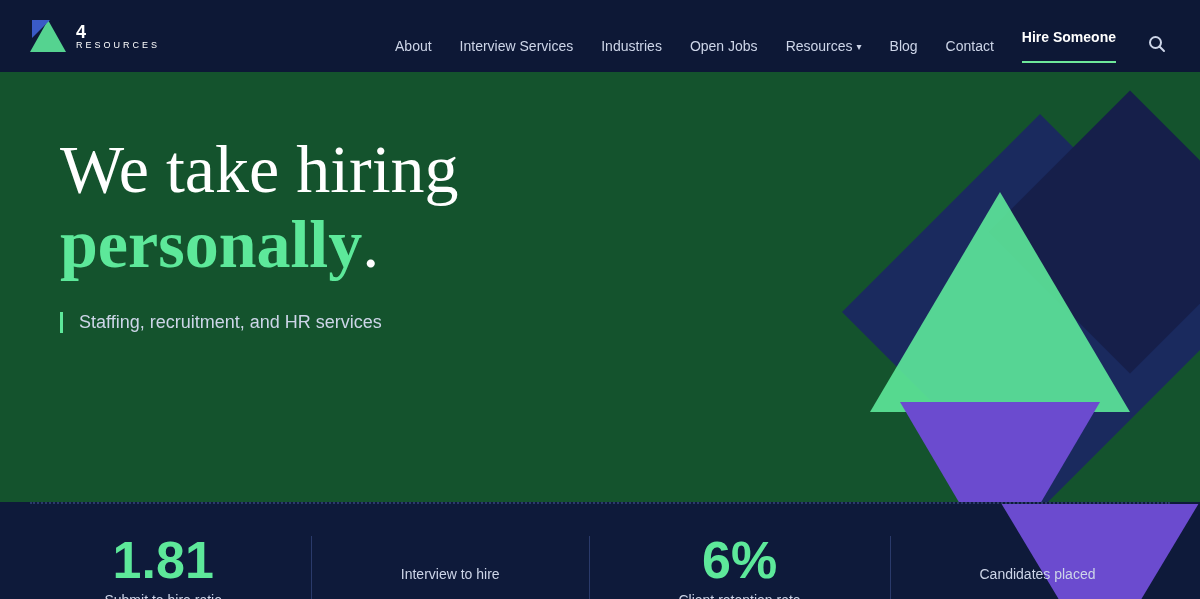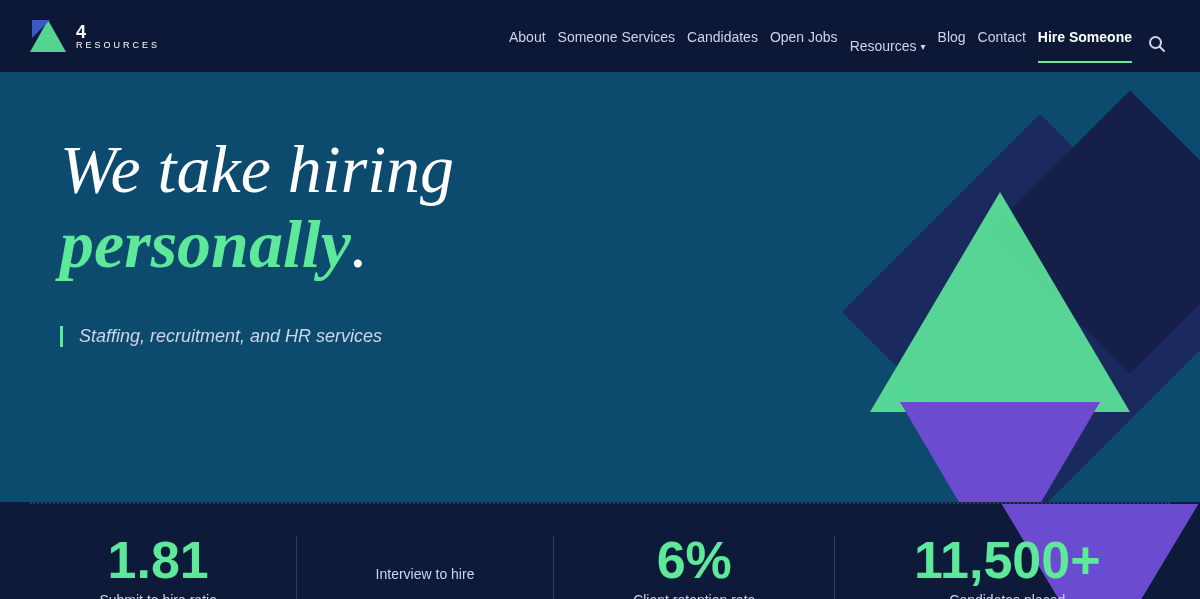--- a/index.html
+++ b/index.html
@@ -42,21 +42,22 @@
     }
     .logo-text .resources {
       font-family: Arial, sans-serif;
       font-size: 9px;
       letter-spacing: 3px;
       color: #fff;
       text-transform: uppercase;
     }
     nav {
       display: flex;
-      gap: 12px;
+      align-items: center;
+      gap: 28px;
       margin-top: 20px;
     }
     nav a {
       text-decoration: none;
       color: #cdd5e8;
       font-family: Arial, sans-serif;
       font-size: 14px;
       font-weight: 500;
       white-space: nowrap;
     }
@@ -82,26 +83,25 @@
       background: none;
       border: none;
       color: #cdd5e8;
       font-size: 18px;
       cursor: pointer;
       padding: 0 4px;
     }
 
     
     .hero {
-      background: #0c4a6e;
+      background: #14532d;
       position: relative;
       padding: 60px 60px 40px 60px;
       min-height: 430px;
       overflow: hidden;
-      font-style: italic;
     }
     .hero-content {
       max-width: 600px;
       position: relative;
       z-index: 2;
     }
     .hero h1 {
       font-family: Georgia, 'Times New Roman', serif;
       font-size: 68px;
       font-weight: 400;
@@ -113,21 +113,21 @@
       color: #5de89a;
       font-weight: 700;
       text-align: right;
     }
     .hero-subtitle {
       border-left: 3px solid #5de89a;
       padding-left: 16px;
       font-family: Arial, sans-serif;
       font-size: 18px;
       color: #cdd5e8;
-      margin-top: 44px;
+      margin-top: 30px;
     }
 
     
     .shapes-container {
       position: absolute;
       right: -20px;
       top: 40px;
       width: 380px;
       height: 380px;
       z-index: 1;
@@ -236,22 +236,22 @@
       </svg>
     </div>
     <div class="logo-text">
       <span class="four-corner">4</span>
       <span class="resources">RESOURCES</span>
     </div>
   </a>
 
   <nav>
     <a href="#">About</a>
-    <a href="#">Someone Services</a>
-    <a href="#">Candidates</a>
+    <a href="#">Interview Services</a>
+    <a href="#">Industries</a>
     <a href="#">Open Jobs</a>
     <a href="#" class="resources-link">
       <span>Resources</span>
       <span class="chevron">▾</span>
     </a>
     <a href="#">Blog</a>
     <a href="#">Contact</a>
     <a href="#" class="hire-someone">Hire Someone</a>
     <button class="search-icon-btn">
       <svg width="18" height="18" viewBox="0 0 18 18" fill="none">
@@ -292,17 +292,16 @@
   <div class="stat">
     <div class="stat-label">Interview to hire</div>
   </div>
   <div class="stat-divider"></div>
   <div class="stat">
     <div class="stat-number">6%</div>
     <div class="stat-label">Client retention rate</div>
   </div>
   <div class="stat-divider"></div>
   <div class="stat">
-    <div class="stat-number">11,500+</div>
     <div class="stat-label">Candidates placed</div>
   </div>
   <div class="stats-purple-shape"></div>
 </div>
 
 </body></html>

